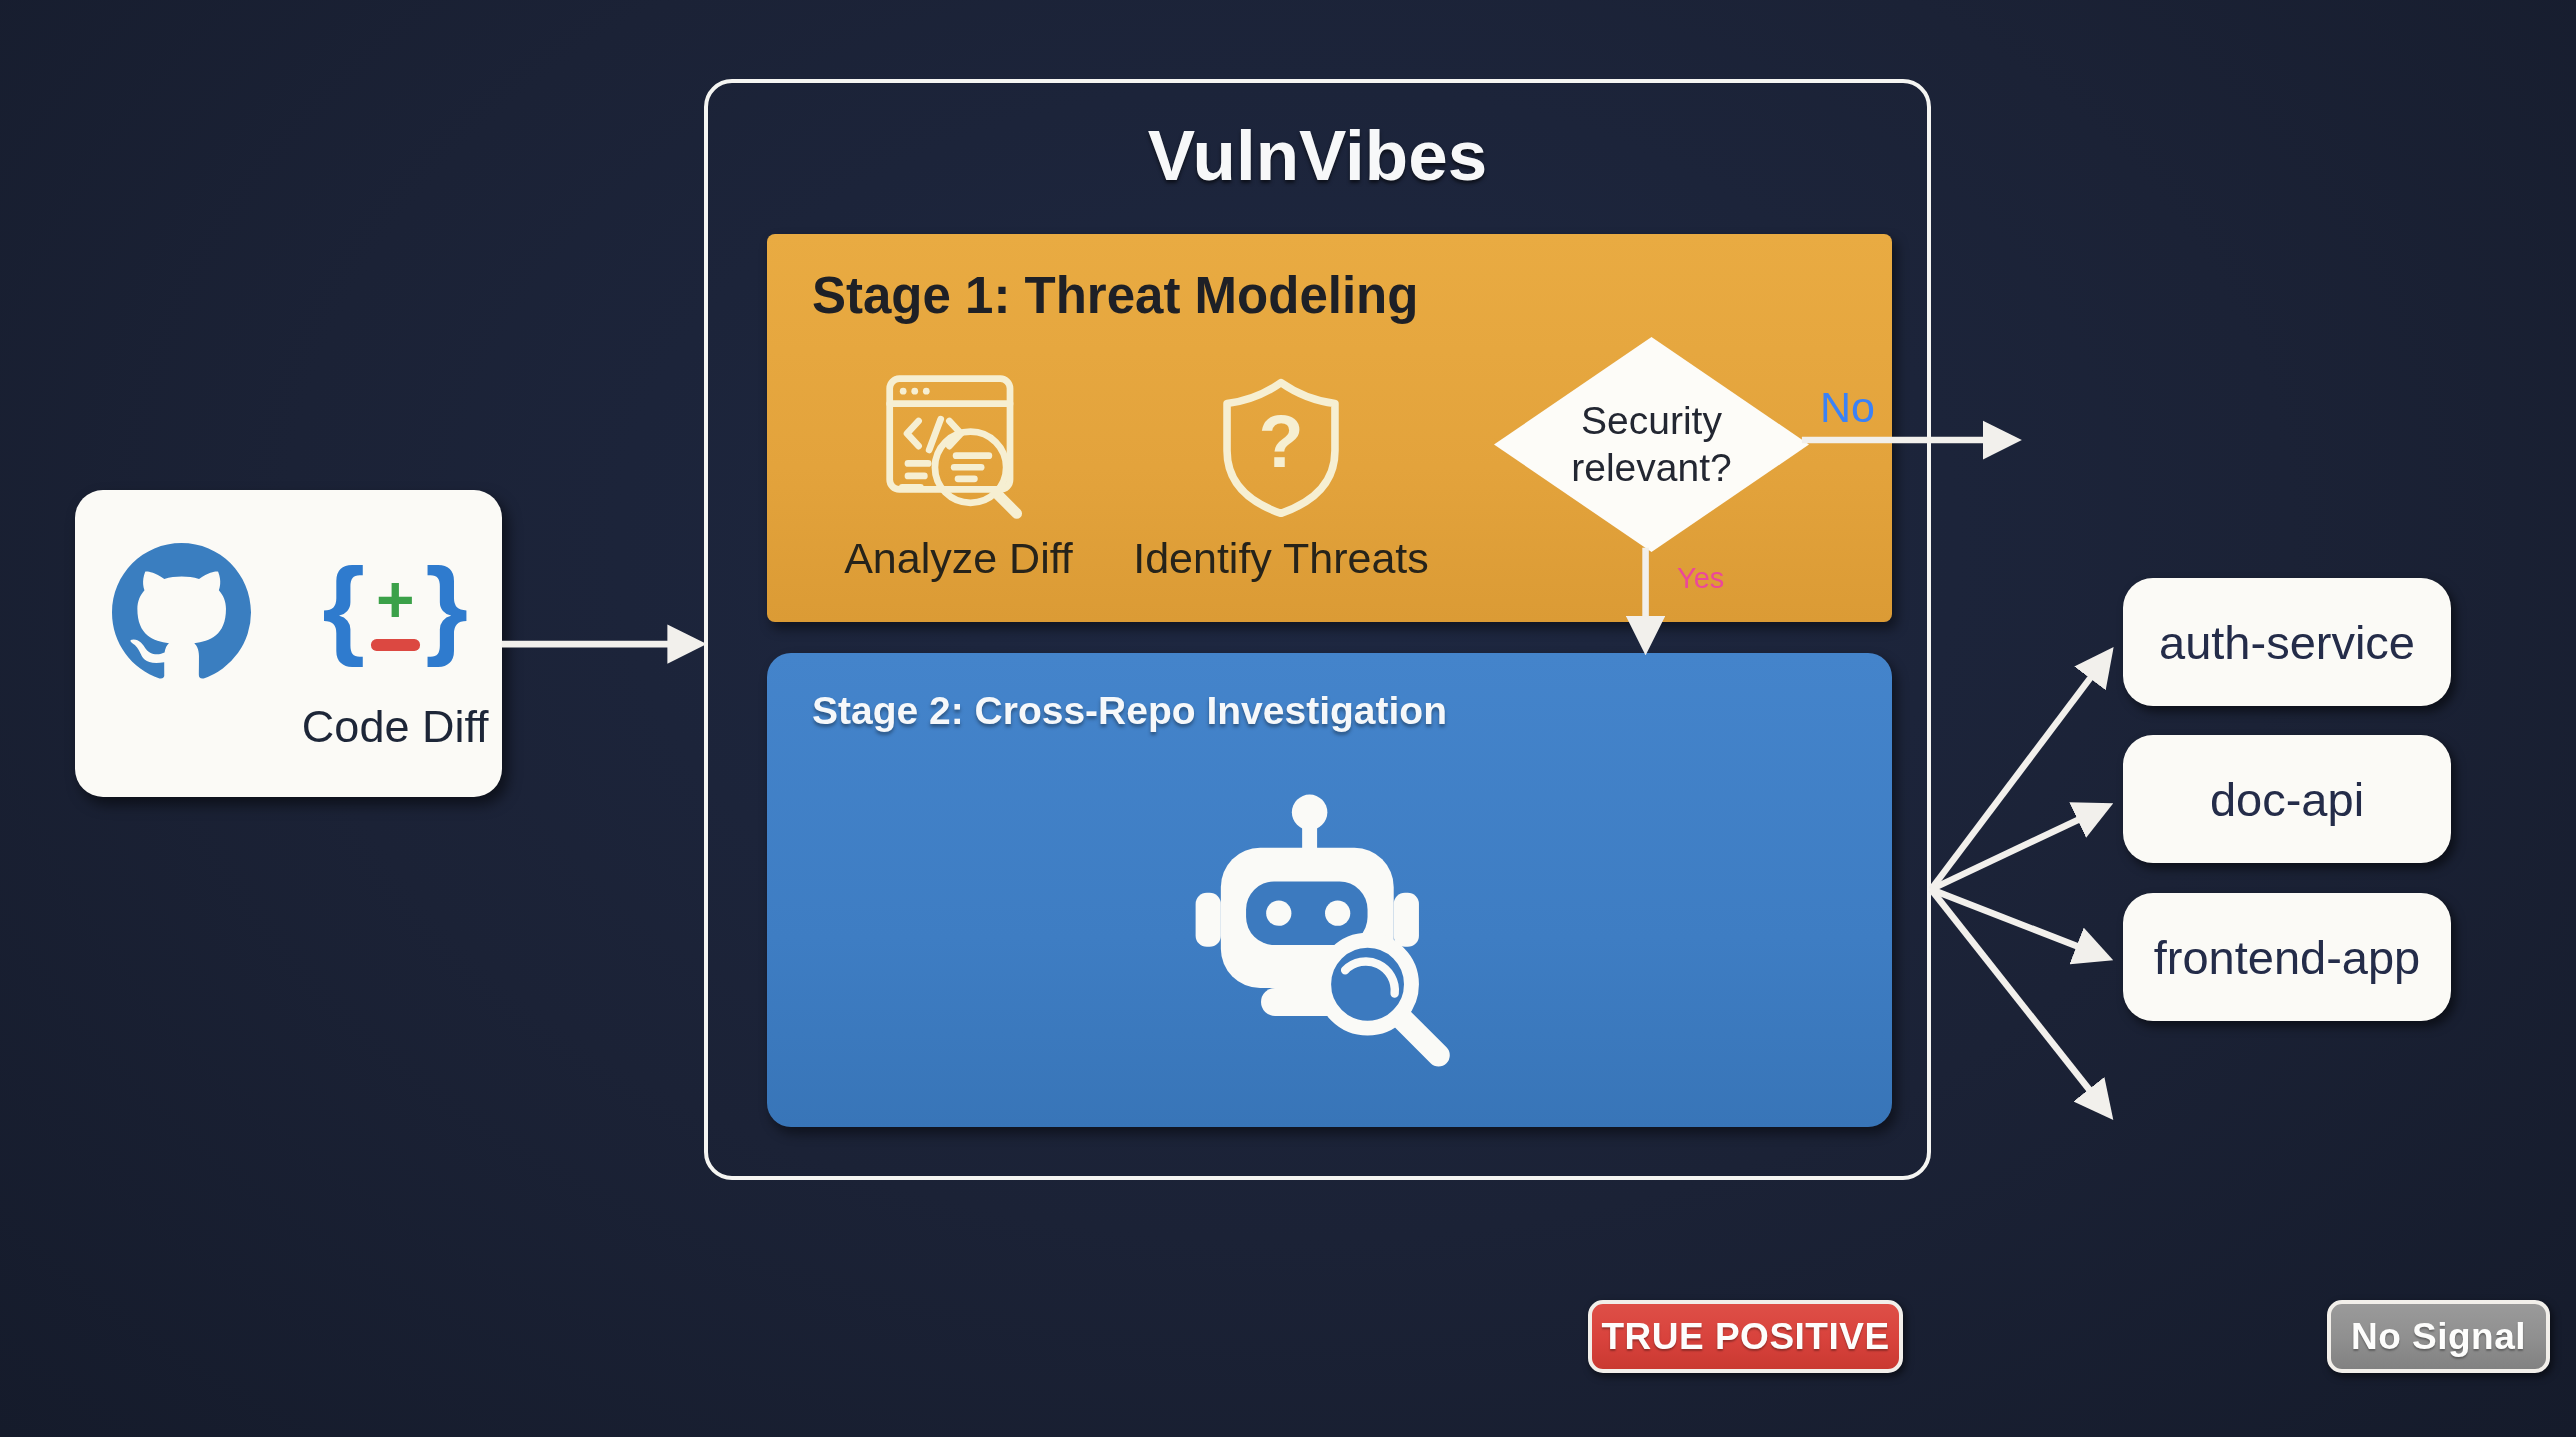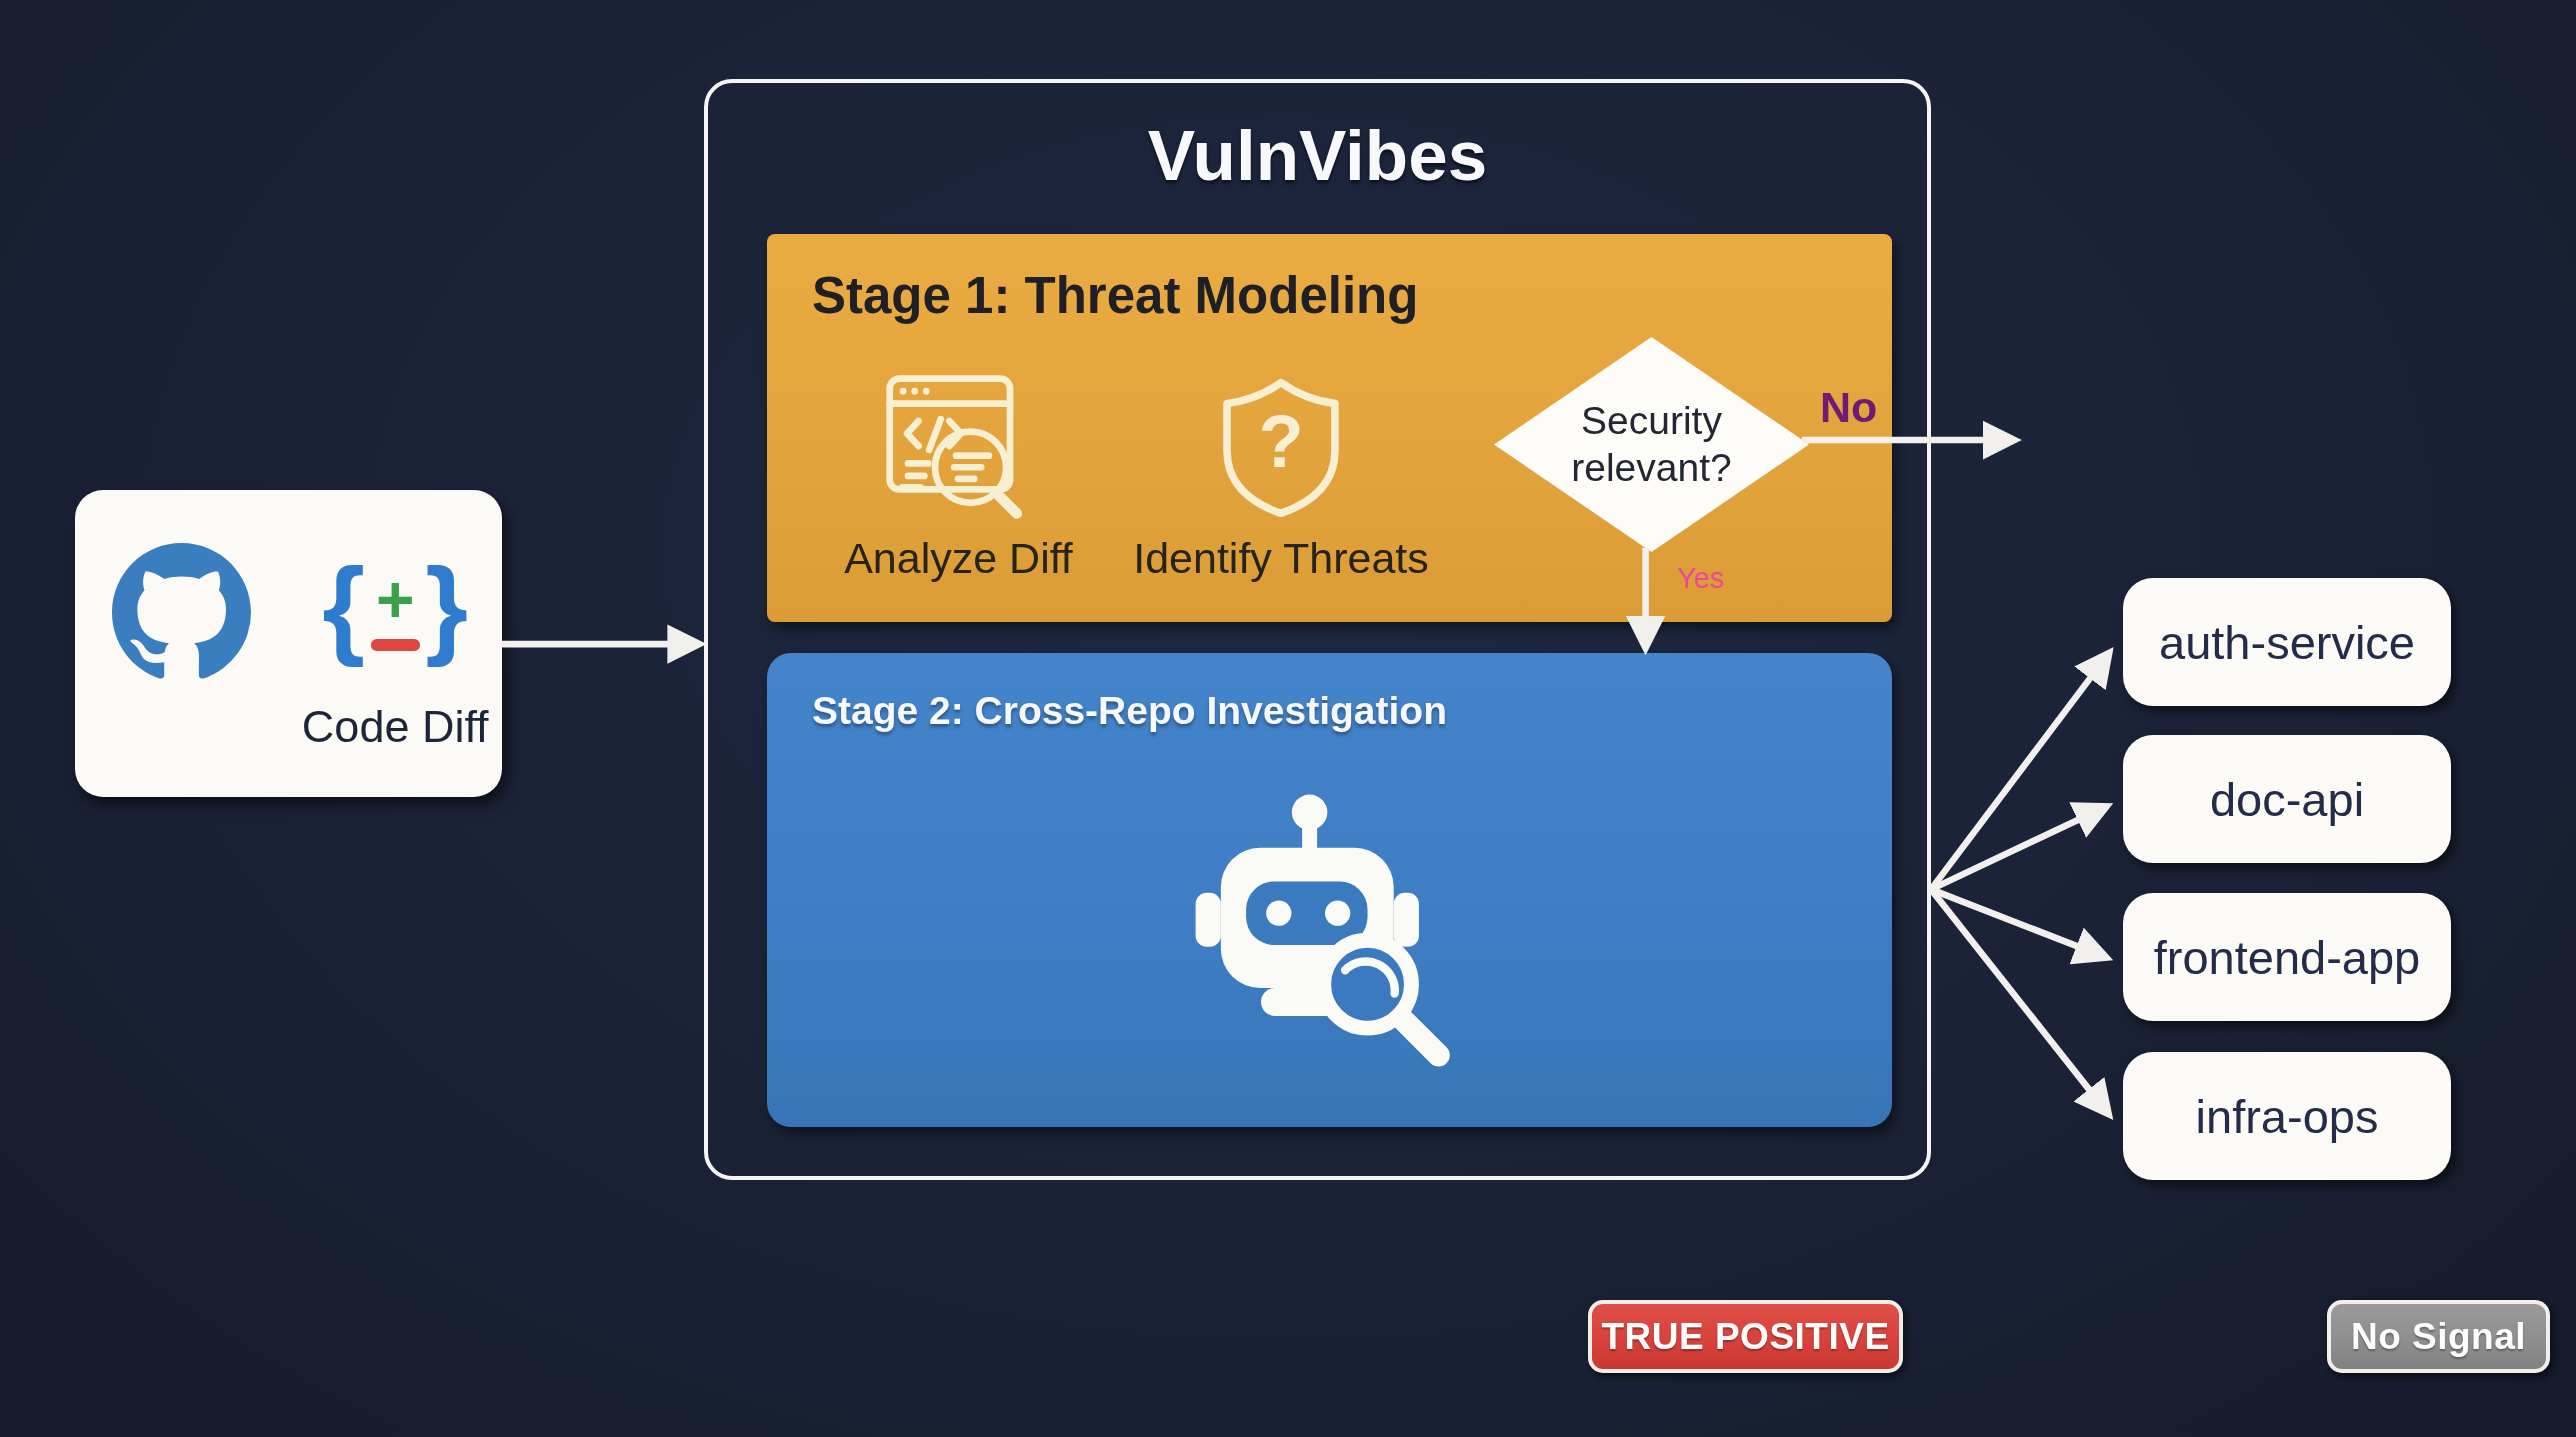--- a/index.html
+++ b/index.html
@@ -55,21 +55,21 @@
   .diamond-wrap{position:absolute;left:723px;top:98px;width:315px;height:215px;}
   .diamond-shape{
     position:absolute;inset:0;background:#FDFCF8;
     clip-path:polygon(50% 0, 100% 50%, 50% 100%, 0 50%);
     filter:drop-shadow(2.8px 3.7px 2.8px rgba(0,0,0,.25));
   }
   .diamond-text{
     position:absolute;inset:0;display:flex;align-items:center;justify-content:center;text-align:center;
     font-size:39px;color:#232732;line-height:1.2;padding:0 37px;
   }
-  .no-label{position:absolute;left:1112px;top:143px;font-size:43px;color:#701a75;font-weight:bold;}
+  .no-label{position:absolute;left:1112px;top:143px;font-size:43px;color:#3b82f6;}
   .yes-label{position:absolute;left:969px;top:323px;font-size:29px;color:#ec4899;}
 
   .stage2{
     position:absolute;left:59px;top:570px;width:1125px;height:474px;
     background:linear-gradient(180deg,#4484CB 0%,#3E7DC3 60%,#3875B8 100%);
     border-radius:24px;box-shadow:4.7px 6.6px 11.2px rgba(0,0,0,.45);
   }
   .stage2-title{position:absolute;left:45px;top:36px;font-size:39px;font-weight:700;color:#F6F8FA;
     text-shadow:0 2.8px 3.7px rgba(0,0,0,.35);}
   .robot-wrap{position:absolute;left:423px;top:135px;width:271px;height:285px;}
@@ -204,19 +204,18 @@
           <path d="M166 195 A 31 31 0 0 1 219 220" fill="none" stroke="#FAFAF7" stroke-width="9" stroke-linecap="round"></path>
           <line x1="226" y1="246" x2="266" y2="286" stroke="#FAFAF7" stroke-width="24" stroke-linecap="round"></line>
         </svg>
       </div>
     </div>
   </div>
 
   <div class="repo-box repo-0">auth-service</div>
   <div class="repo-box repo-1">doc-api</div>
   <div class="repo-box repo-2">frontend-app</div>
-  <div class="repo-box repo-3">infra-ops</div>
 
   <div class="badge badge-tp">TRUE POSITIVE</div>
   <div class="badge badge-ns">No Signal</div>
 
 </div>
 
 
 </body></html>

